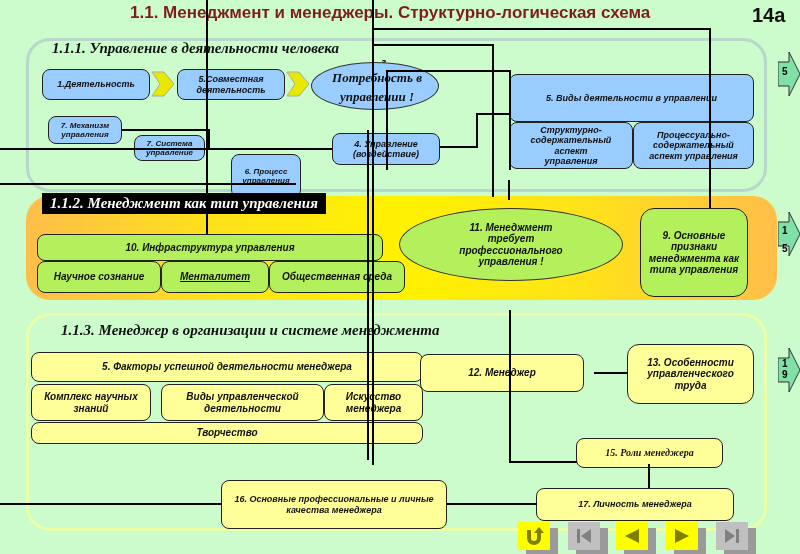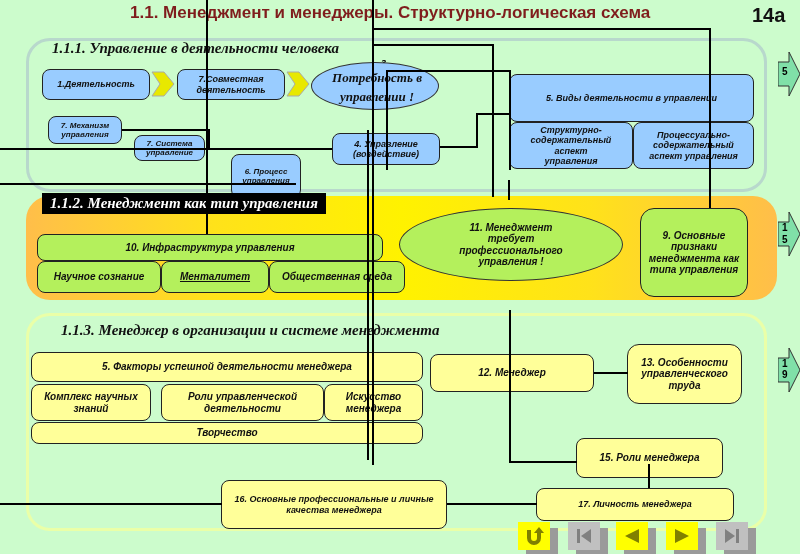--- a/index.html
+++ b/index.html
@@ -52,21 +52,21 @@
 <div class="panel panel1"></div>
 <div class="panel panel2"></div>
 <div class="panel panel3"></div>
 
 <div class="abs sec-head" style="left:52px; top:40px;">1.1.1. Управление в деятельности человека</div>
 
 <div class="box blue f9" style="left:42px;top:69px;width:108px;height:31px;">1.Деятельность</div>
 <svg class="abs" style="left:150px;top:66px;" width="26" height="36">
   <polygon points="2,6 14,6 24,18 14,30 2,30 10,18" fill="#e8e800" stroke="#aaa" stroke-width="1"></polygon>
 </svg>
-<div class="box blue f9" style="left:177px;top:69px;width:108px;height:31px;padding:0 6px;">7.Совместная деятельность</div>
+<div class="box blue f9" style="left:177px;top:69px;width:108px;height:31px;padding:0 6px;">5.Совместная деятельность</div>
 <svg class="abs" style="left:285px;top:66px;" width="26" height="36">
   <polygon points="2,6 14,6 24,18 14,30 2,30 10,18" fill="#e8e800" stroke="#aaa" stroke-width="1"></polygon>
 </svg>
 <div class="abs" style="left:381px;top:58px;font-size:9px;font-weight:bold;font-style:italic;">3.</div>
 <div class="ellipse" style="left:311px;top:62px;width:128px;height:48px;background:#99ccff;"></div>
 <div class="abs" style="left:322px;top:68px;width:110px;text-align:center;font-family:'Liberation Serif',serif;font-style:italic;font-weight:bold;font-size:13px;line-height:19px;color:#111;">Потребность в управлении !</div>
 
 <div class="box blue f8" style="left:48px;top:116px;width:74px;height:28px;">7. Механизм управления</div>
 <div class="box blue f8" style="left:134px;top:135px;width:71px;height:26px;">7. Система управление</div>
 <div class="box blue f8" style="left:231px;top:154px;width:70px;height:44px;">6. Процесс управления</div>
@@ -80,27 +80,27 @@
 <div class="box lgreen f10" style="left:37px;top:234px;width:346px;height:27px;">10. Инфраструктура управления</div>
 <div class="box lgreen f10" style="left:37px;top:261px;width:124px;height:32px;padding:0 8px;">Научное сознание</div>
 <div class="box lgreen f10" style="left:161px;top:261px;width:108px;height:32px;text-decoration:underline;">Менталитет</div>
 <div class="box lgreen f10" style="left:269px;top:261px;width:136px;height:32px;padding:0 4px;">Общественная среда</div>
 <div class="ellipse f10" style="left:399px;top:208px;width:224px;height:73px;background:#b4f05c;padding:0 46px;line-height:1.15;">11. Менеджмент требует профессионального управления !</div>
 <div class="box lgreen f10" style="left:640px;top:208px;width:108px;height:89px;border-radius:14px;padding:0 6px;">9. Основные признаки менеджмента как типа управления</div>
 
 <div class="abs sec-head" style="left:61px;top:322px;">1.1.3. Менеджер в организации и системе менеджмента</div>
 <div class="box yellow f10" style="left:31px;top:352px;width:392px;height:30px;">5. Факторы успешной деятельности менеджера</div>
 <div class="box yellow f10" style="left:31px;top:384px;width:120px;height:37px;">Комплекс научных знаний</div>
-<div class="box yellow f10" style="left:161px;top:384px;width:163px;height:37px;">Роли управленческой деятельности</div>
+<div class="box yellow f10" style="left:161px;top:384px;width:163px;height:37px;">Виды управленческой деятельности</div>
 <div class="box yellow f10" style="left:324px;top:384px;width:99px;height:37px;padding:0 8px;">Искусство менеджера</div>
 <div class="box yellow f10" style="left:31px;top:422px;width:392px;height:22px;">Творчество</div>
 
-<div class="box yellow f10" style="left:430px;top:354px;width:164px;height:38px;">12. Менеджер</div>
-<div class="box yellow f10" style="left:627px;top:344px;width:115px;height:60px;border-radius:12px;padding:0 10px;">13. Особенности управленческого труда</div>
-<div class="box yellow f10" style="left:576px;top:438px;width:147px;height:40px;">15. Роли менеджера</div>
+<div class="box yellow f10" style="left:420px;top:354px;width:164px;height:38px;">12. Менеджер</div>
+<div class="box yellow f10" style="left:627px;top:344px;width:127px;height:60px;border-radius:12px;padding:0 10px;">13. Особенности управленческого труда</div>
+<div class="box yellow f10" style="left:576px;top:438px;width:147px;height:30px;font-family:Liberation Serif, serif;">15. Роли менеджера</div>
 <div class="box yellow f9" style="left:221px;top:480px;width:226px;height:49px;padding:0 12px;">16. Основные профессиональные и личные качества менеджера</div>
 <div class="box yellow f9" style="left:536px;top:488px;width:198px;height:33px;">17. Личность менеджера</div>
 
 <div class="line" style="left:206px;top:0;width:2px;height:162px;"></div>
 <div class="line" style="left:206px;top:162px;width:2px;height:72px;"></div>
 <div class="line" style="left:372px;top:0;width:2px;height:465px;"></div>
 <div class="line" style="left:372px;top:28px;width:338px;height:2px;"></div>
 <div class="line" style="left:709px;top:28px;width:2px;height:180px;"></div>
 <div class="line" style="left:372px;top:44px;width:121px;height:2px;"></div>
 <div class="line" style="left:492px;top:44px;width:2px;height:153px;"></div>
@@ -126,21 +126,21 @@
 <div class="abs" style="left:778px;top:52px;">
   <svg width="22" height="44">
     <polygon points="0,10 11,10 11,0 22,22 11,44 11,34 0,34" fill="#80e0a8" stroke="#333" stroke-width="1"></polygon>
   </svg>
   <span class="abs" style="left:4px;top:14px;font-size:10px;font-weight:bold;">5</span>
 </div>
 <div class="abs" style="left:778px;top:212px;">
   <svg width="22" height="44">
     <polygon points="0,10 11,10 11,0 22,22 11,44 11,34 0,34" fill="#80e0a8" stroke="#333" stroke-width="1"></polygon>
   </svg>
-  <span class="abs" style="left:4px;top:10px;width:8px;font-size:10px;font-weight:bold;line-height:12px;word-break:break-all;">15</span>
+  <span class="abs" style="left:4px;top:10px;width:8px;font-size:10px;font-weight:bold;line-height:18px;word-break:break-all;">15</span>
 </div>
 <div class="abs" style="left:778px;top:348px;">
   <svg width="22" height="44">
     <polygon points="0,10 11,10 11,0 22,22 11,44 11,34 0,34" fill="#80e0a8" stroke="#333" stroke-width="1"></polygon>
   </svg>
   <span class="abs" style="left:4px;top:10px;width:8px;font-size:10px;font-weight:bold;line-height:11px;word-break:break-all;">19</span>
 </div>
 
 <div class="nav-shadow" style="left:526px;"></div>
 <div class="nav-btn nav-yellow" style="left:518px;">

